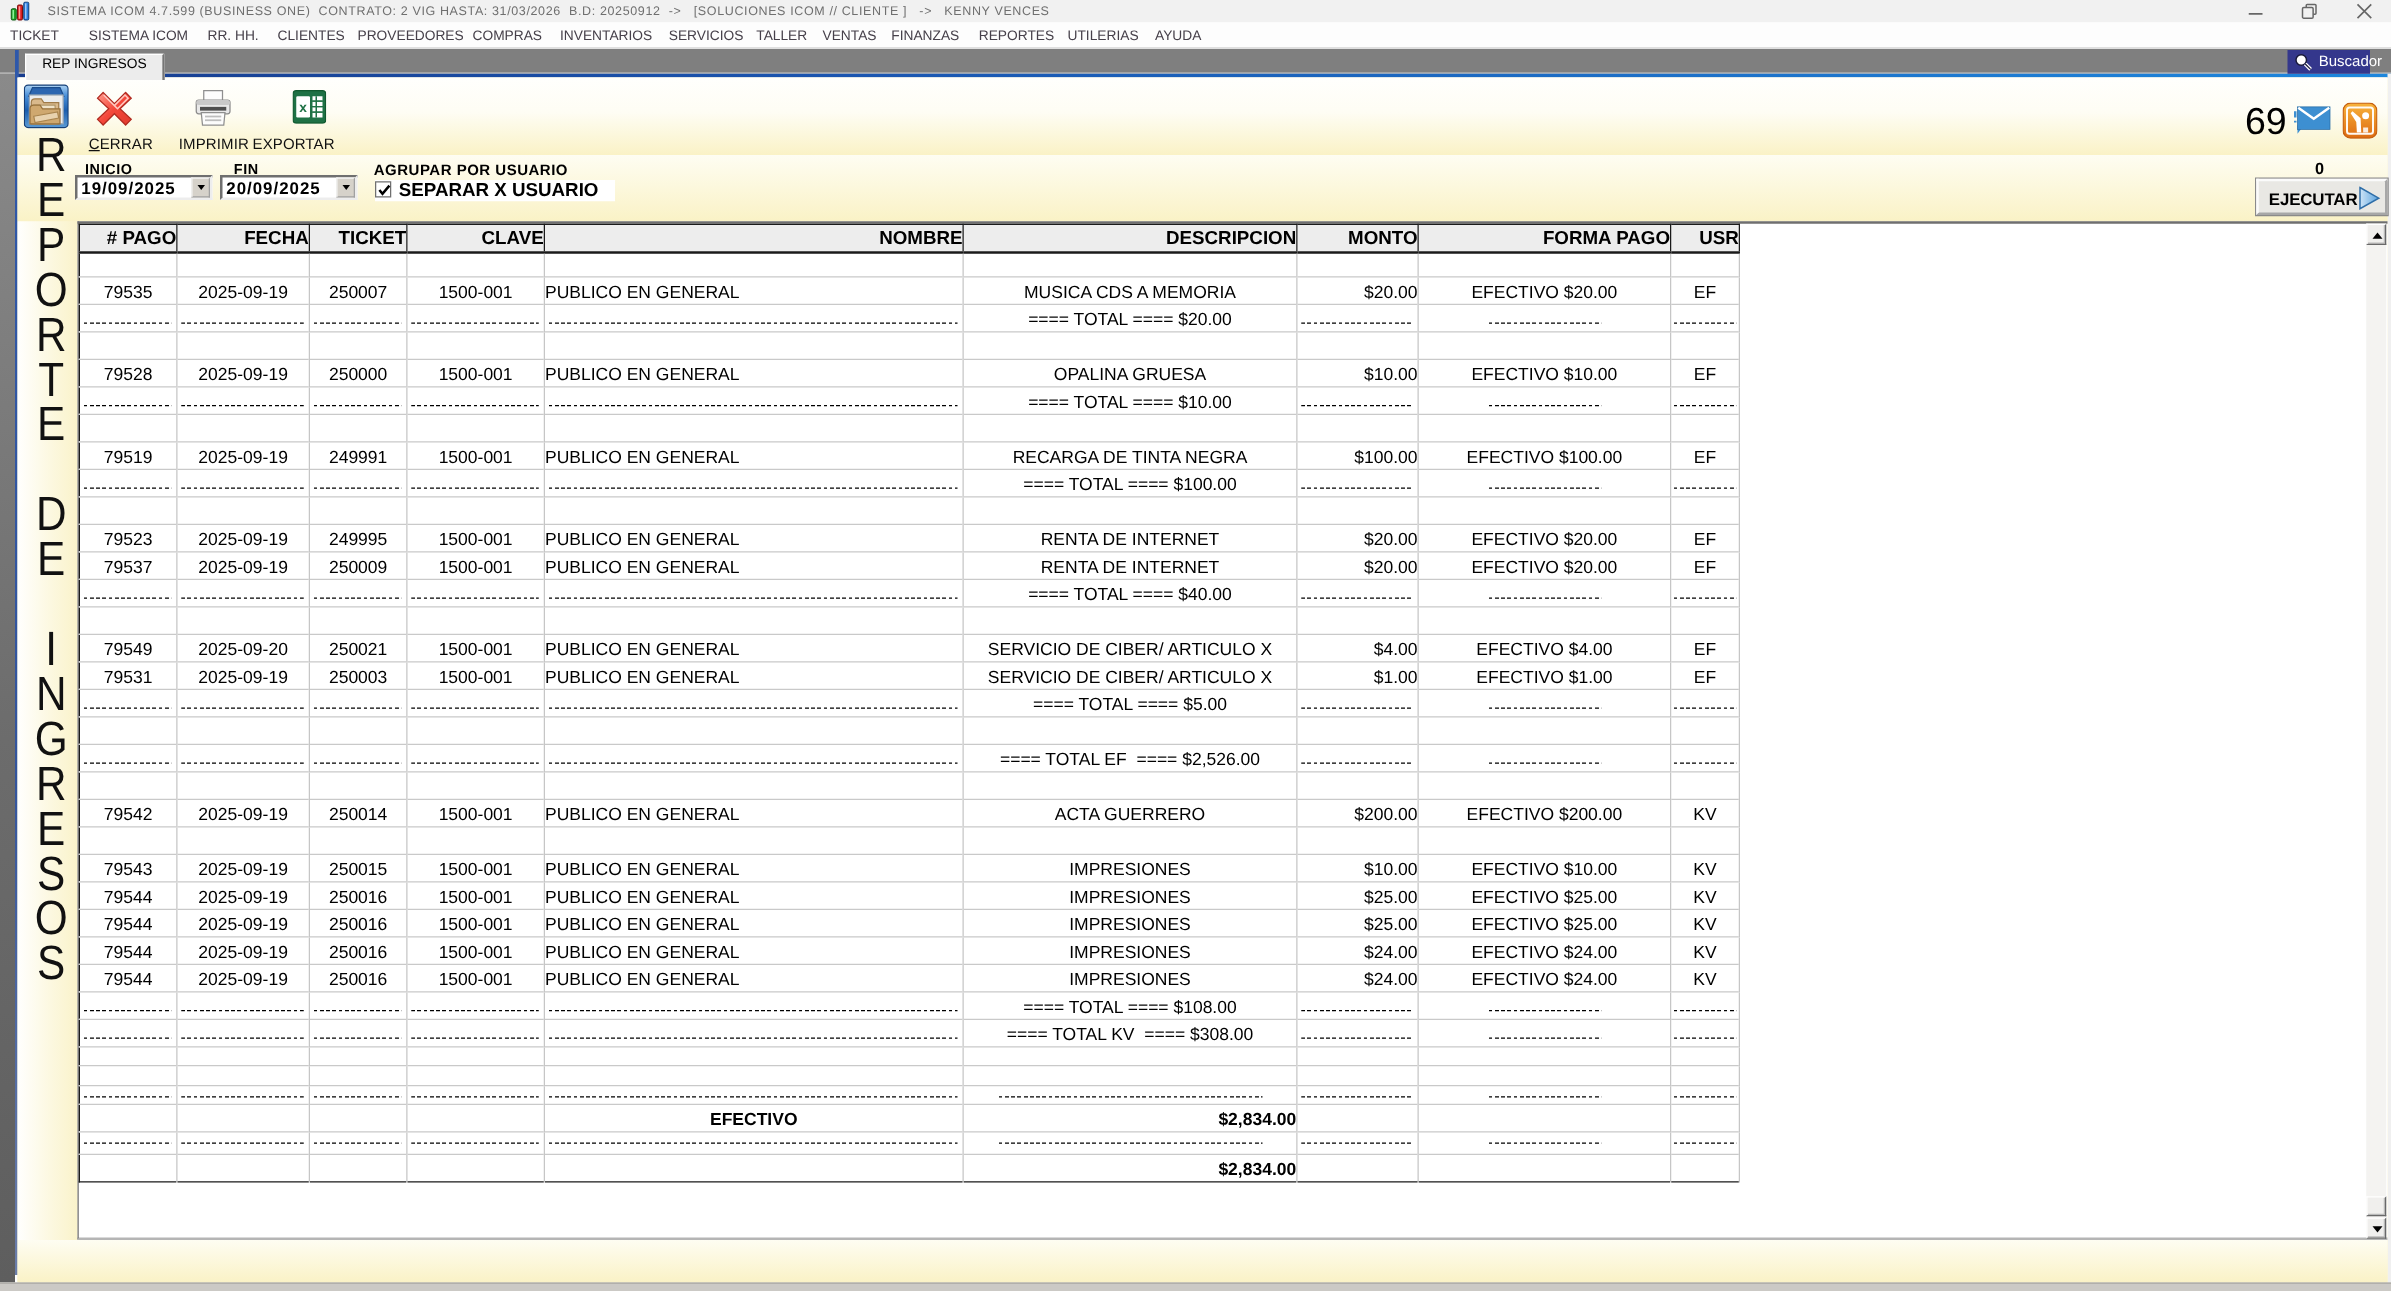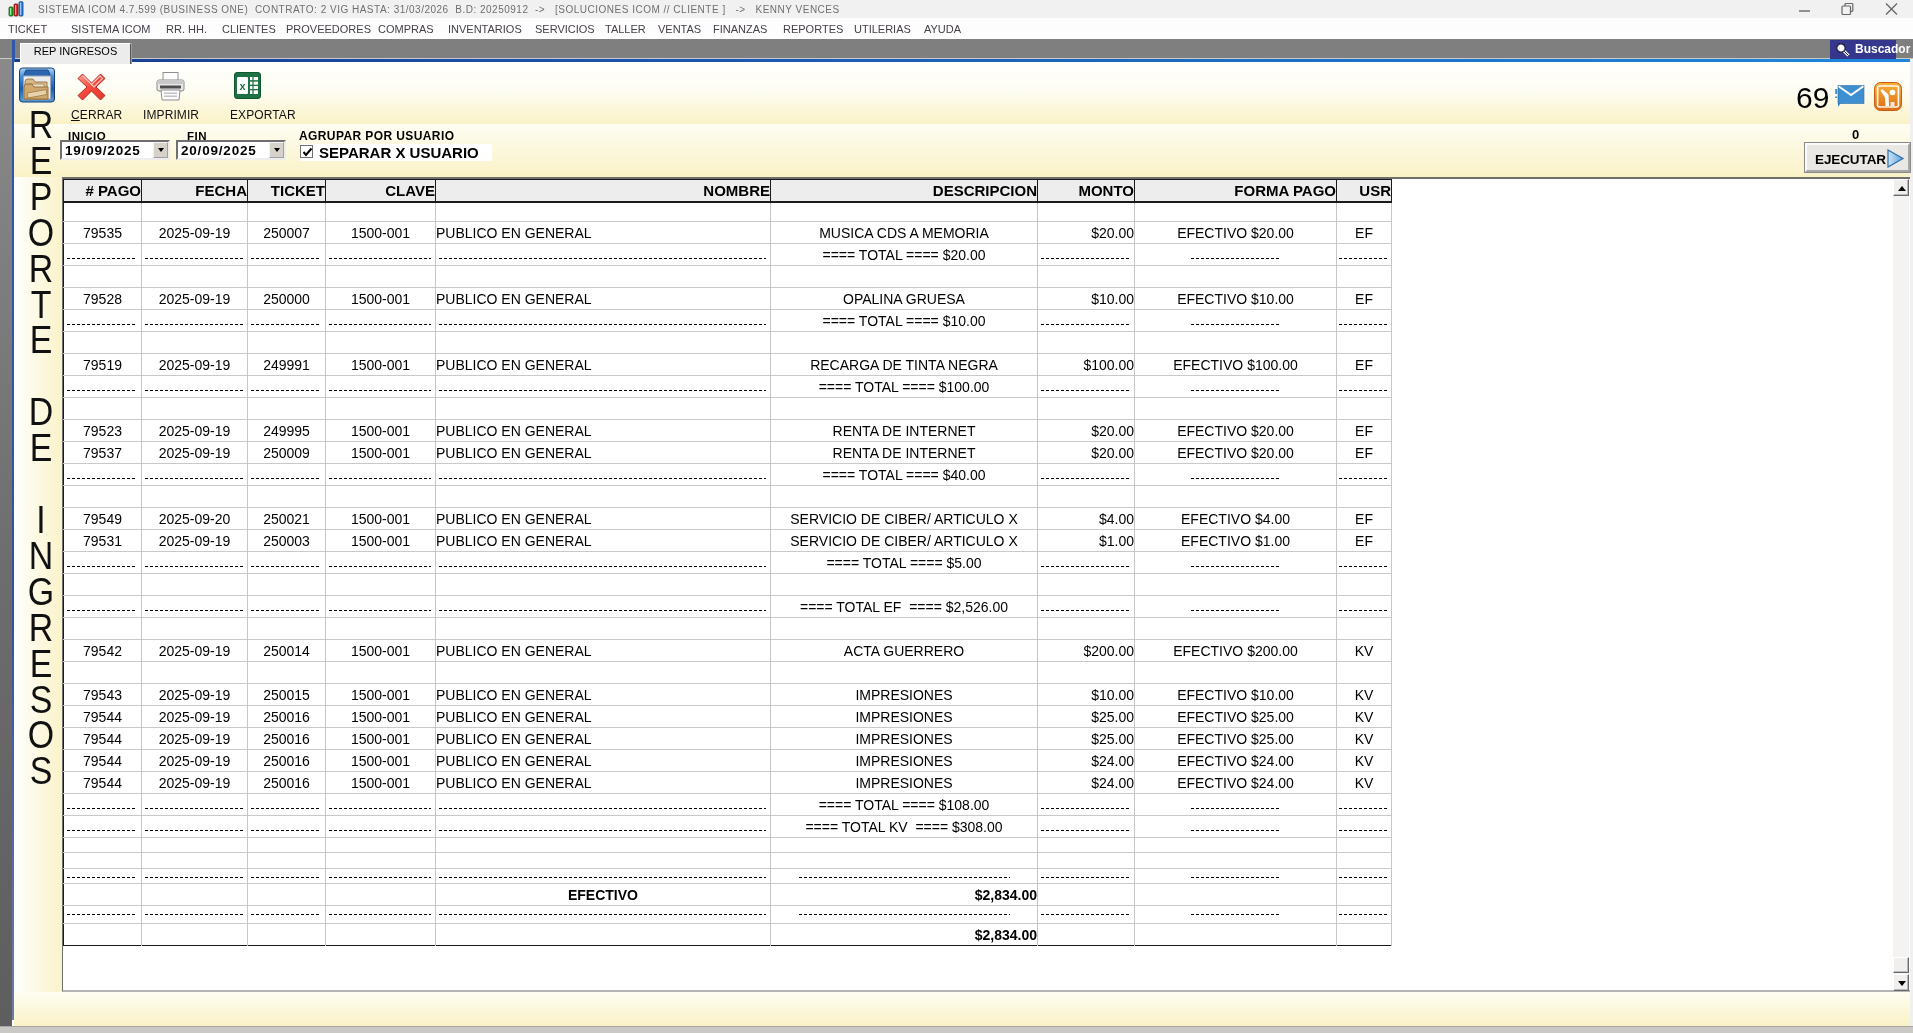--- a/index.html
+++ b/index.html
@@ -10,21 +10,21 @@
   
   #titlebar { left:0; top:0; width:1913px; height:18px; background:#f1f1f1; }
   #titletext { left:38px; top:3.5px; white-space:pre; font-size:10px; color:#6f6f6f; letter-spacing:0.5px; }
   #appico { left:8px; top:1px; }
   #menubar { left:0; top:18px; width:1913px; height:20px; background:#fdfdfd; color:#46404a; font-size:11px; }
   .mi { position:absolute; top:4.6px; white-space:pre; }
   #tabstrip { left:0; top:38px; width:1913px; height:21px; background:#7f7f7f; border-top:1px solid #fff; }
   #tab1 { left:20px; top:43px; width:111px; height:21px; background:#ececec; border:1px solid #fff; border-right-color:#555; border-bottom:none; color:#000; font-size:11px; text-align:center; line-height:15px; box-shadow:1px 0 0 #9a9a9a; }
   #striprule { left:0; top:58px; width:1913px; height:1px; background:#c9c9c9; }
   #blueline { left:12px; top:59px; width:1901px; height:3px; background:linear-gradient(90deg,#173c8e 0%,#1a55b0 35%,#1d87dd 100%); }
-  #buscador { left:1830px; top:40px; width:66px; height:19px; background:#34378c; color:#fff; font-size:12px; font-weight:bold; }
+  #buscador { left:1830px; top:40px; width:66px; height:19px; background:#34378c; color:#fff; font-size:12px; font-weight:normal; }
   #leftstrip { left:0; top:59px; width:12px; height:967px; background:linear-gradient(180deg,#8a8a8a 0%,#6c6c6c 55%,#5e5e5e 100%); }
   #leftblue { left:12px; top:40px; width:2.5px; height:980px; background:linear-gradient(180deg,#2e58aa 0%,#33549c 60%,#6b7da8 100%); }
   #bottomstrip { left:0; top:1026px; width:1913px; height:7px; background:#cbc9c5; border-top:1px solid #a9a7a2; }
   #rightstrip { left:1910px; top:59px; width:3px; height:967px; background:#f0f0f0; }
 
   
   #panel { left:14px; top:62px; width:1896px; height:964px; background:#faf3ca; }
   #band1 { left:0px; top:0px; width:1896px; height:62px; background:linear-gradient(180deg,#fffffd 0%,#fefdf4 45%,#faf2c6 100%); }
   #band2 { left:0px; top:62px; width:1896px; height:53px; background:linear-gradient(180deg,#fefdf2 0%,#faf2c6 100%); }
   #band3 { left:0px; top:930px; width:1896px; height:34px; background:linear-gradient(180deg,#fefdf2 0%,#faf2c6 100%); }
@@ -192,21 +192,21 @@
     </g>
     <g fill="#1e7145">
       <rect x="18.4" y="5" width="1.2" height="17"></rect>
       <rect x="16" y="8.4" width="8" height="1"></rect>
       <rect x="16" y="12.8" width="8" height="1"></rect>
       <rect x="16" y="17.2" width="8" height="1"></rect>
     </g>
   </svg>
   <div class="tlabel" style="left:71px;top:108px"><span style="text-decoration:underline">C</span>ERRAR</div>
   <div class="tlabel" style="left:143px;top:108px">IMPRIMIR</div>
-  <div class="tlabel" style="left:230px;top:108px">EXPORTAR</div>
+  <div class="tlabel" style="left:202px;top:108px">EXPORTAR</div>
 
   <div class="clabel" style="left:68px;top:130px;letter-spacing:0.5px">INICIO</div>
   <div class="clabel" style="left:187px;top:130px;letter-spacing:0.5px">FIN</div>
   <div class="combo" style="left:60px;top:140px">
     <div class="txt">19/09/2025</div>
     <div class="btn"></div>
   </div>
   <div class="combo" style="left:176px;top:140px">
     <div class="txt">20/09/2025</div>
     <div class="btn"></div>

